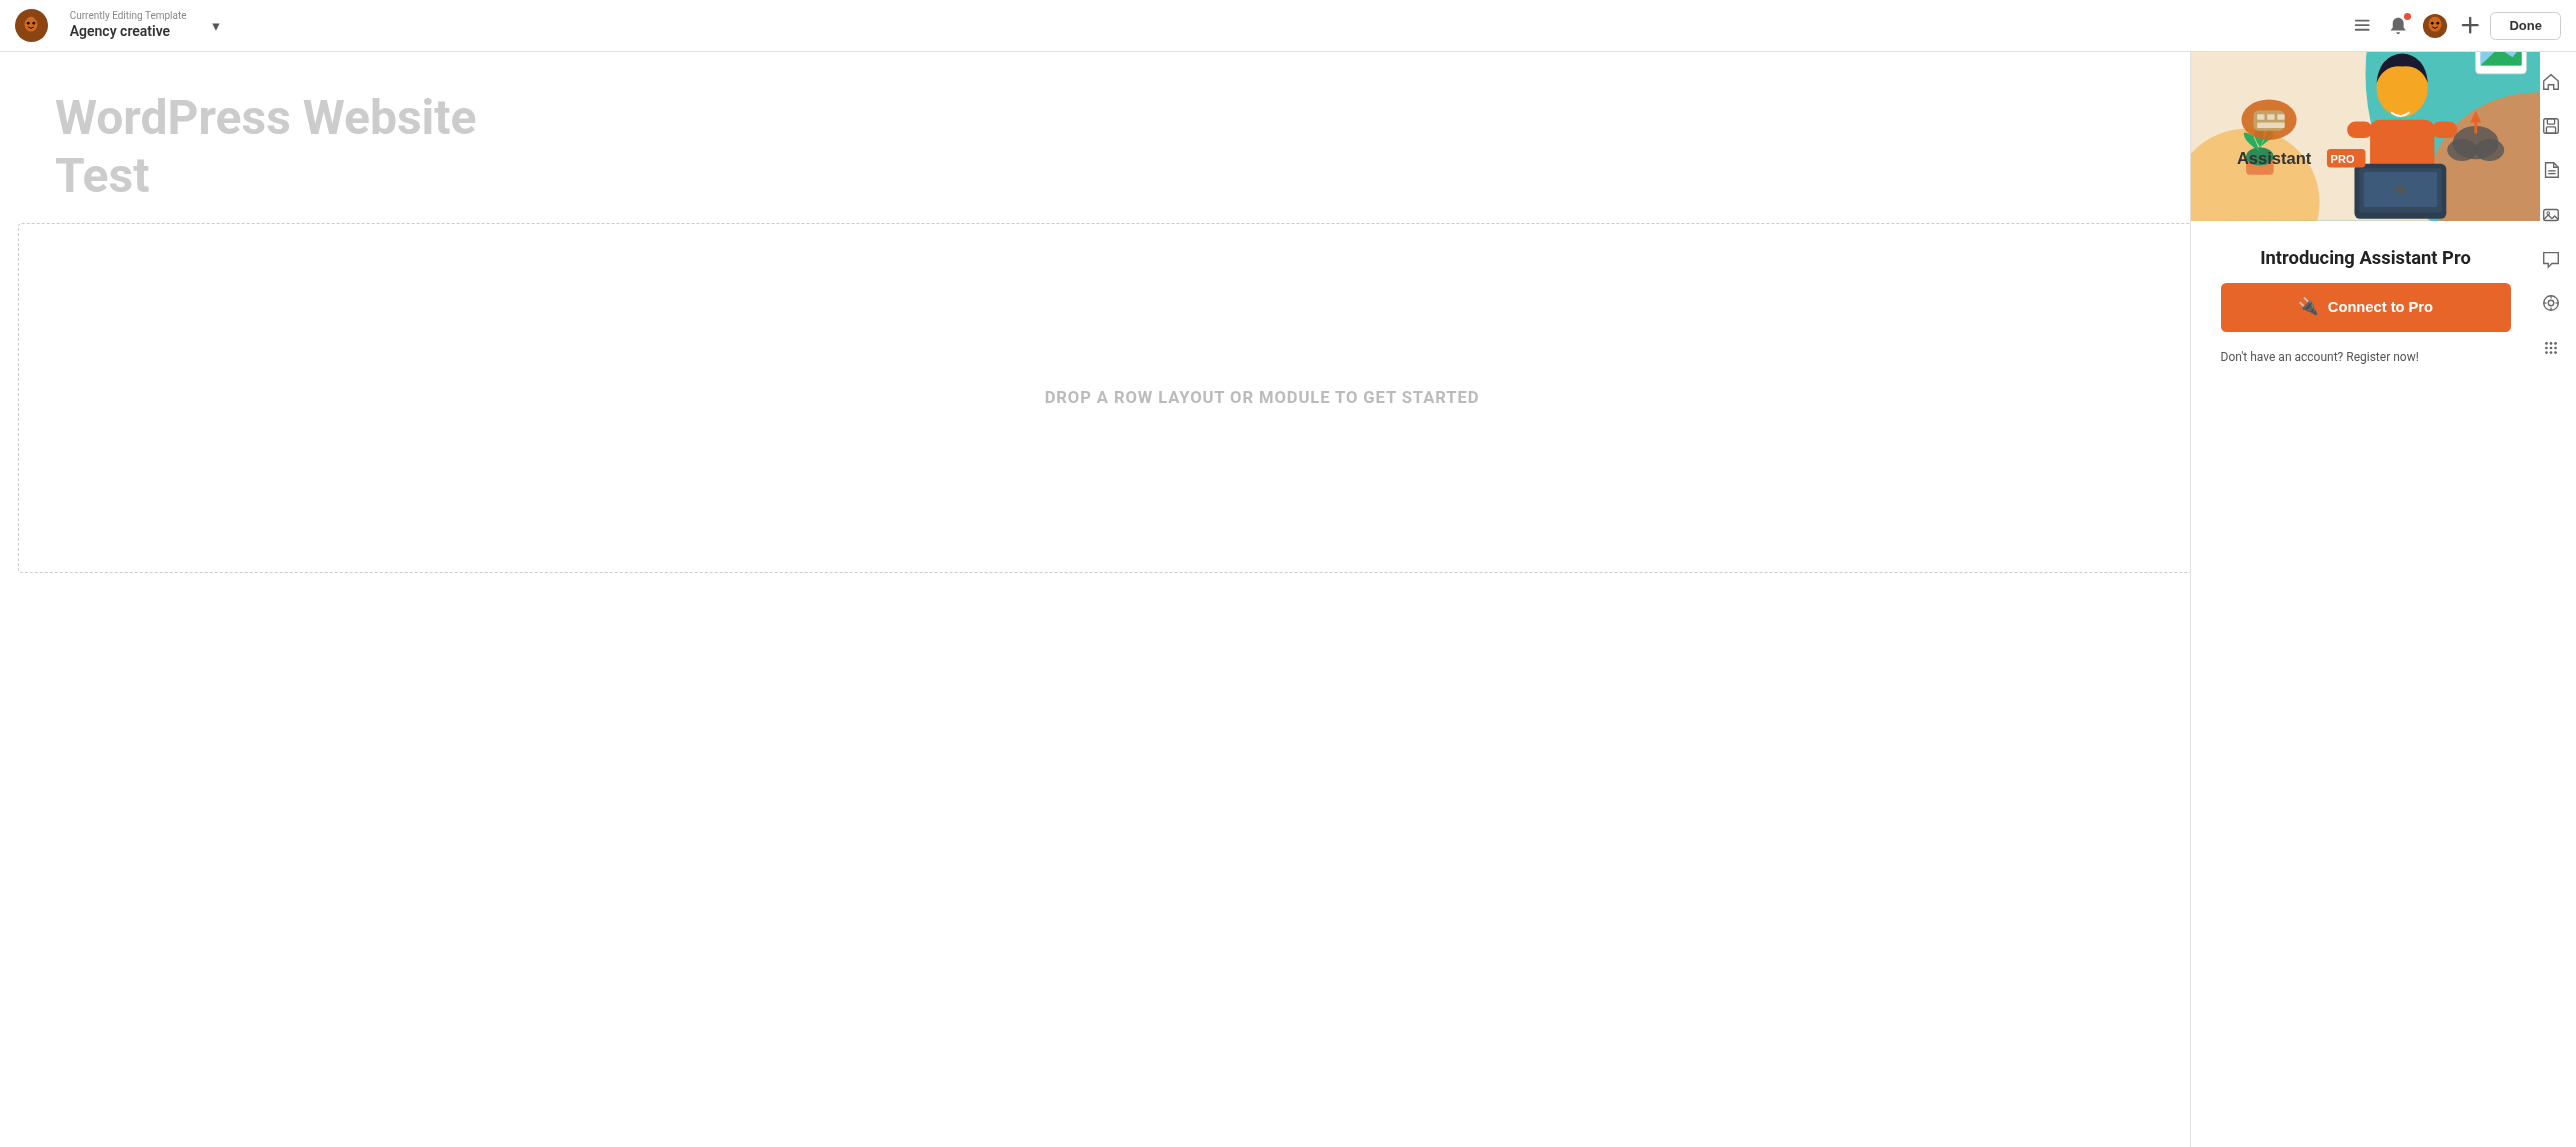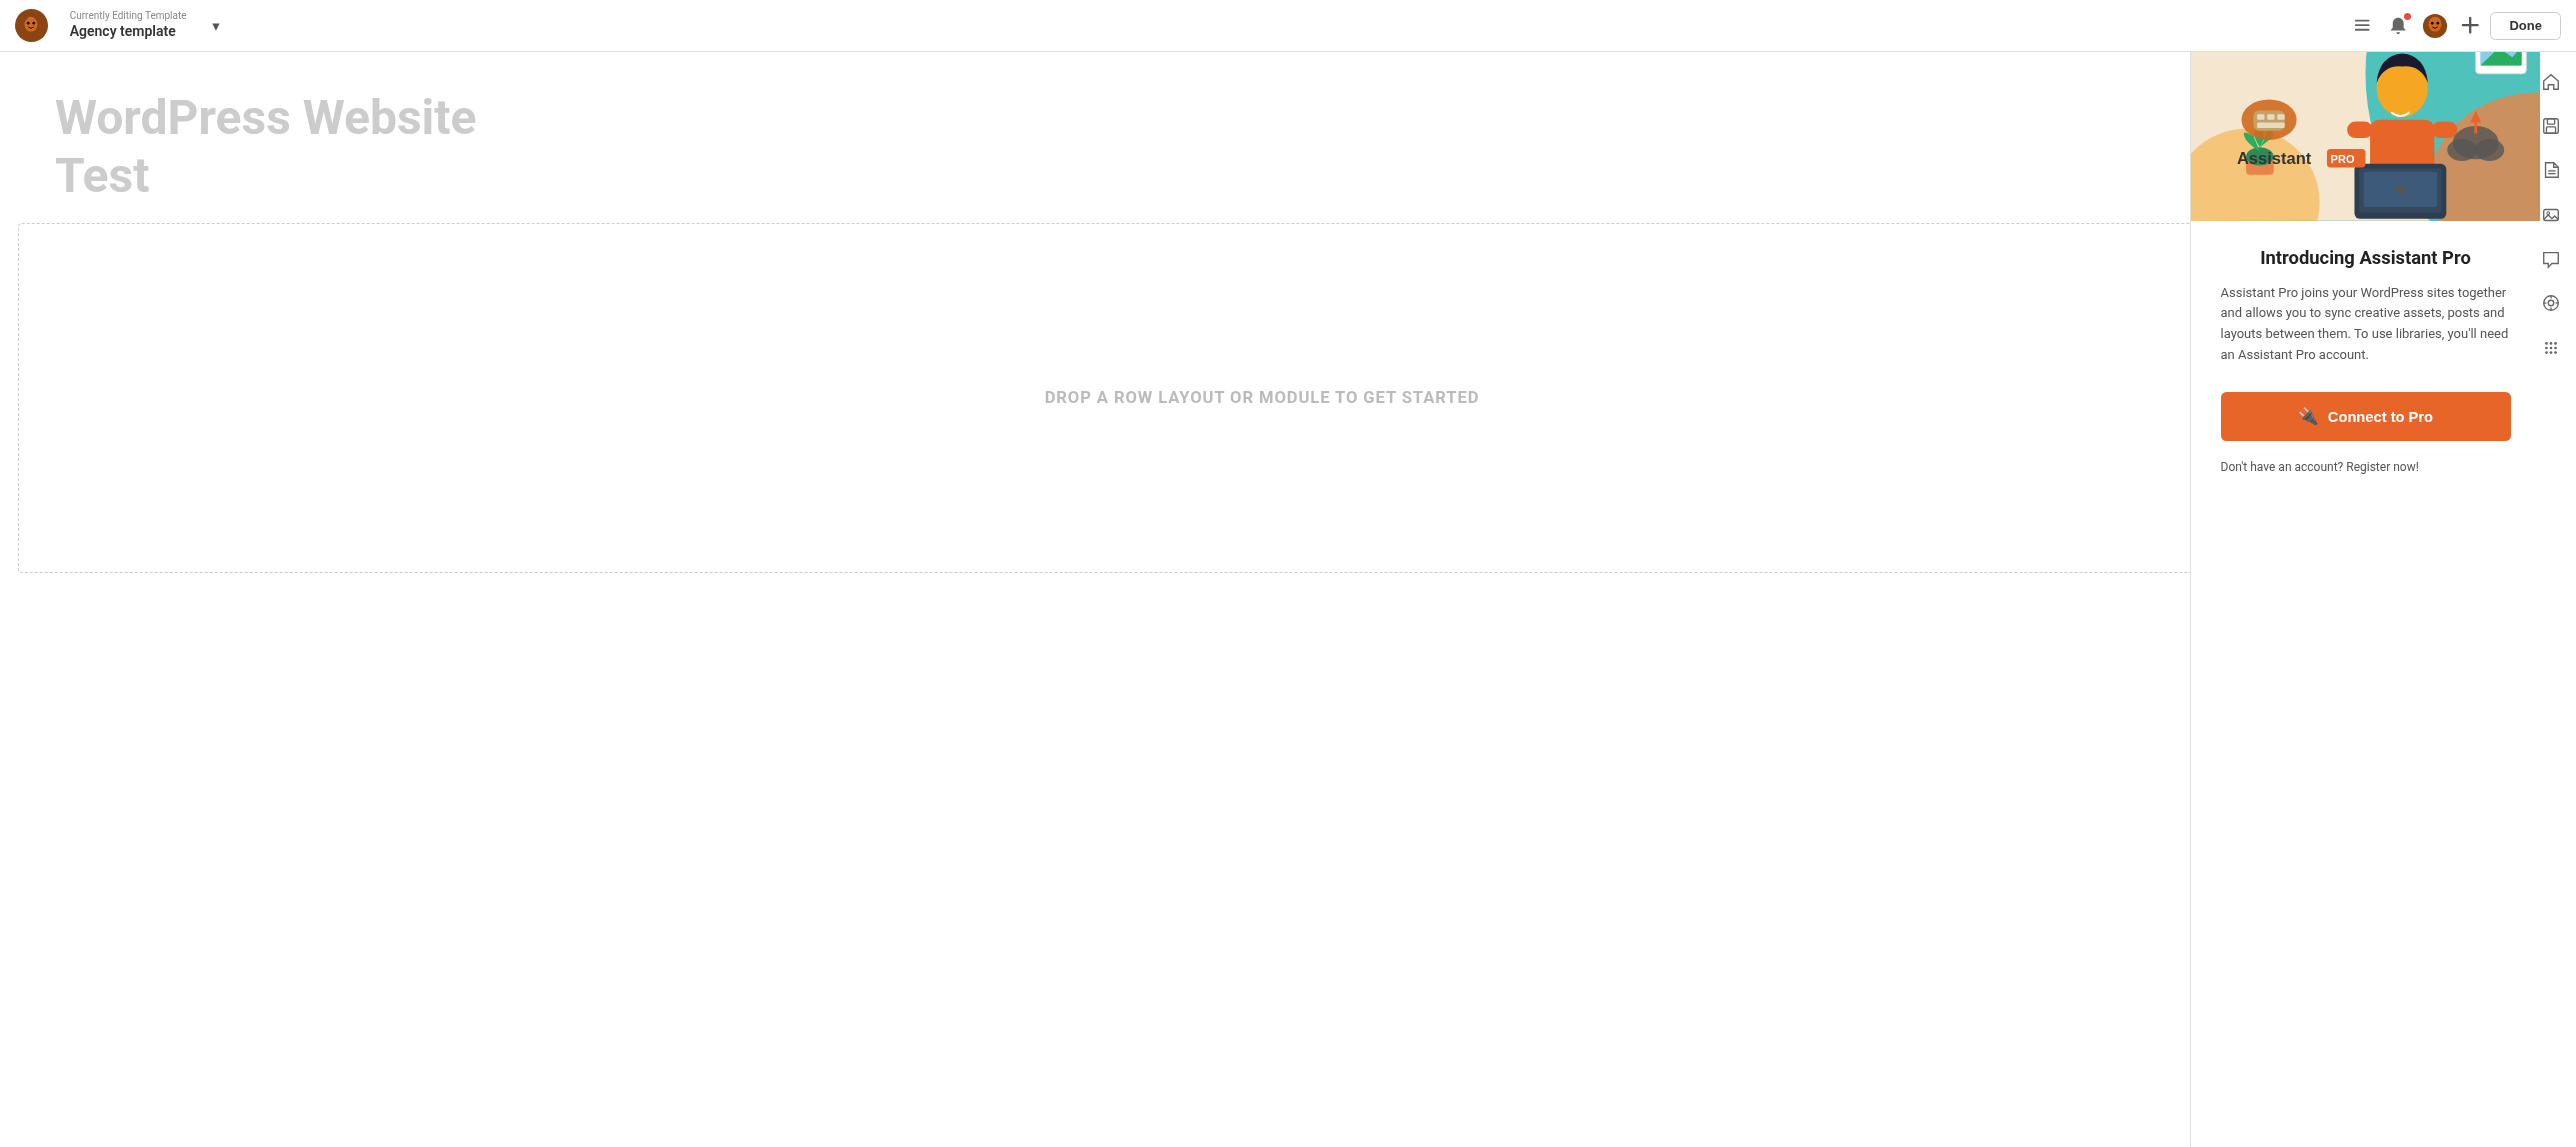--- a/index.html
+++ b/index.html
@@ -275,21 +275,21 @@
         <ellipse cx="14" cy="12" rx="7" ry="8" fill="#D2691E"></ellipse>
         <circle cx="11" cy="11" r="1.5" fill="#000"></circle>
         <circle cx="17" cy="11" r="1.5" fill="#000"></circle>
         <path d="M11 15 Q14 18 17 15" stroke="#000" stroke-width="1" fill="none"></path>
         <path d="M8 8 Q6 4 10 6" stroke="#8B4513" stroke-width="2" fill="none"></path>
         <path d="M20 8 Q22 4 18 6" stroke="#8B4513" stroke-width="2" fill="none"></path>
       </svg>
     </div>
     <div class="template-info">
       <span class="template-label">Currently Editing Template</span>
-      <span class="template-name">Agency template</span>
+      <span class="template-name">Agency creative</span>
     </div>
     <button class="chevron-btn">▾</button>
   </div>
 
   <div class="top-bar-right">
 
     <button class="icon-btn">
       <svg width="18.4" height="18.4" viewBox="0 0 20 20" fill="none">
         <rect x="2" y="4" width="16" height="2" rx="1" fill="#666"></rect>
         <rect x="2" y="9" width="16" height="2" rx="1" fill="#666"></rect>
@@ -399,21 +399,20 @@
 
         <text x="50" y="178" font-family="Arial" font-size="18" font-weight="700" fill="#333">Assistant</text>
 
         <rect x="148" y="162" width="42" height="20" rx="4" fill="#e8652a"></rect>
         <text x="152" y="177" font-family="Arial" font-size="12" font-weight="700" fill="#fff">PRO</text>
       </svg>
     </div>
 
     <div class="panel-content">
       <h2 class="panel-title">Introducing Assistant Pro</h2>
-      <p class="panel-description">Assistant Pro joins your WordPress sites together and allows you to sync creative assets, posts and layouts between them. To use libraries, you'll need an Assistant Pro account.</p>
 
       <button class="connect-btn">
         <span class="plug-icon">🔌</span>
         <span>Connect to Pro</span>
       </button>
 
       <div class="register-link">
         <span>Don't have an account? Register now!</span>
       </div>
     </div>

